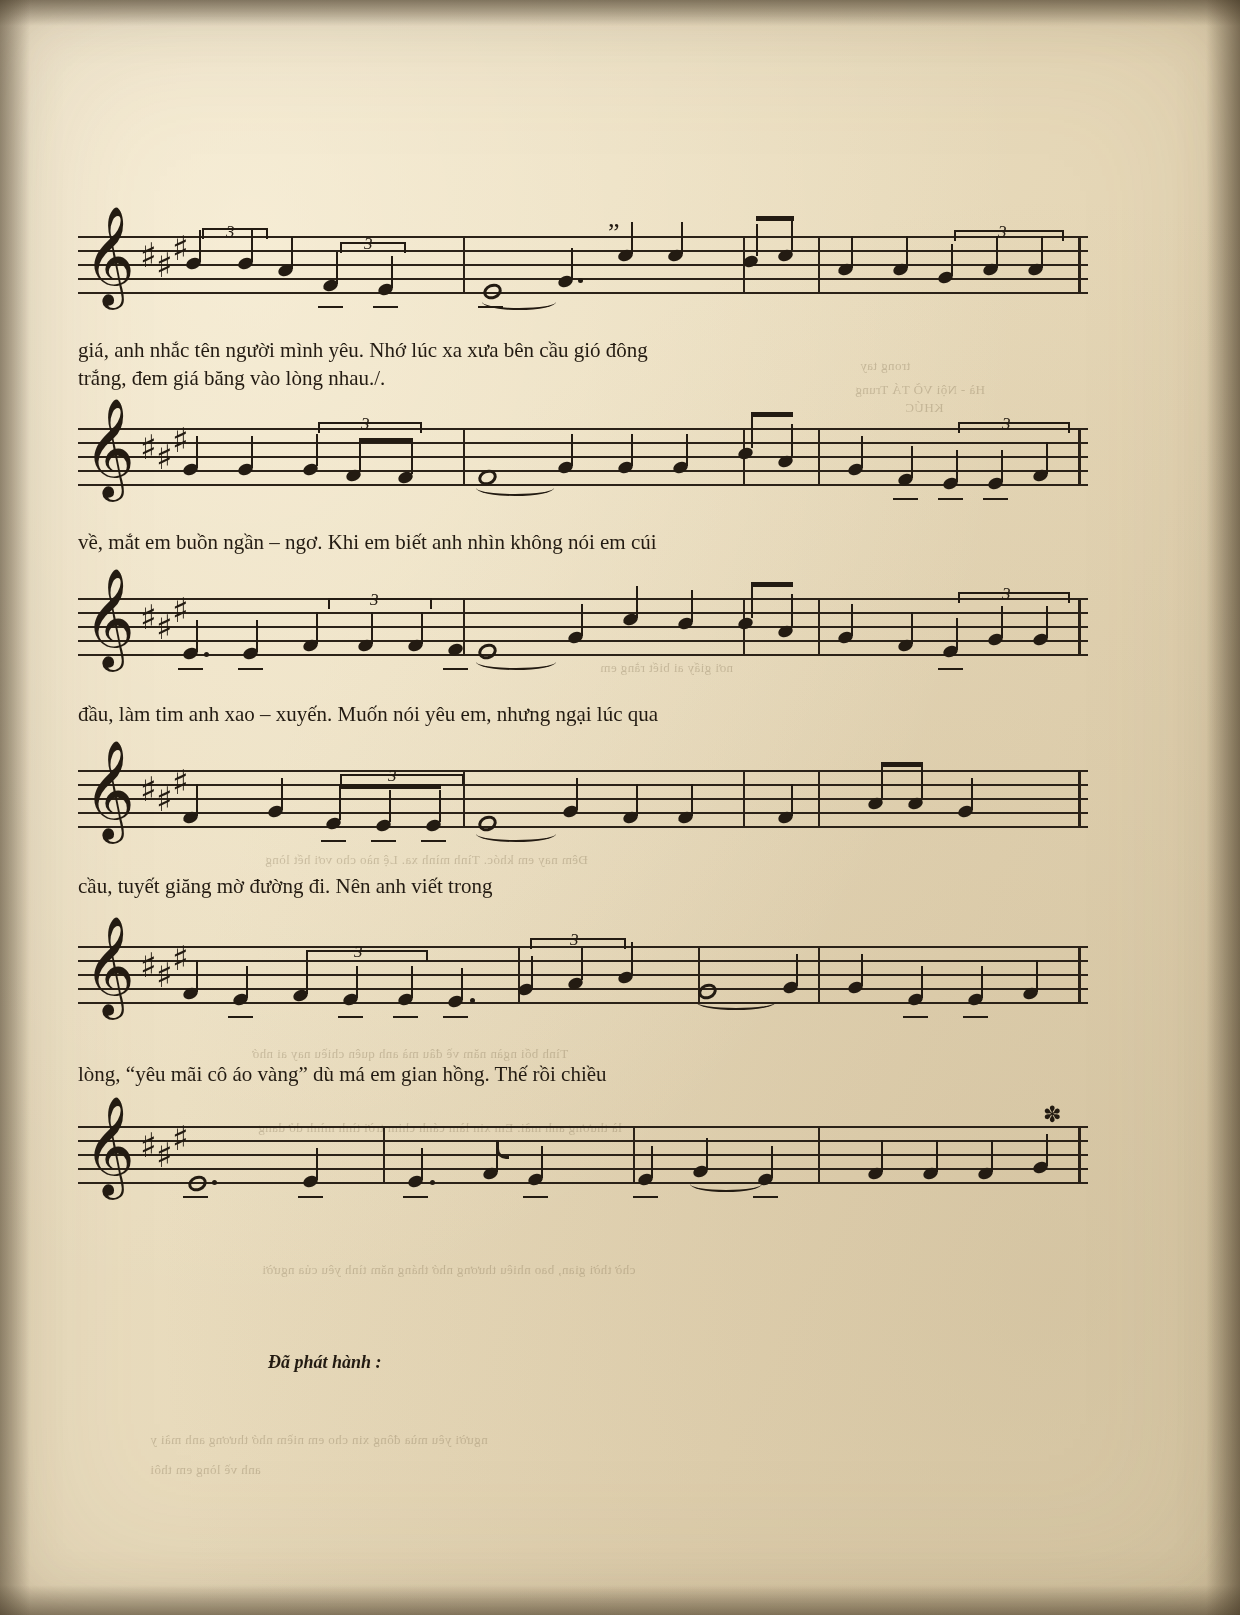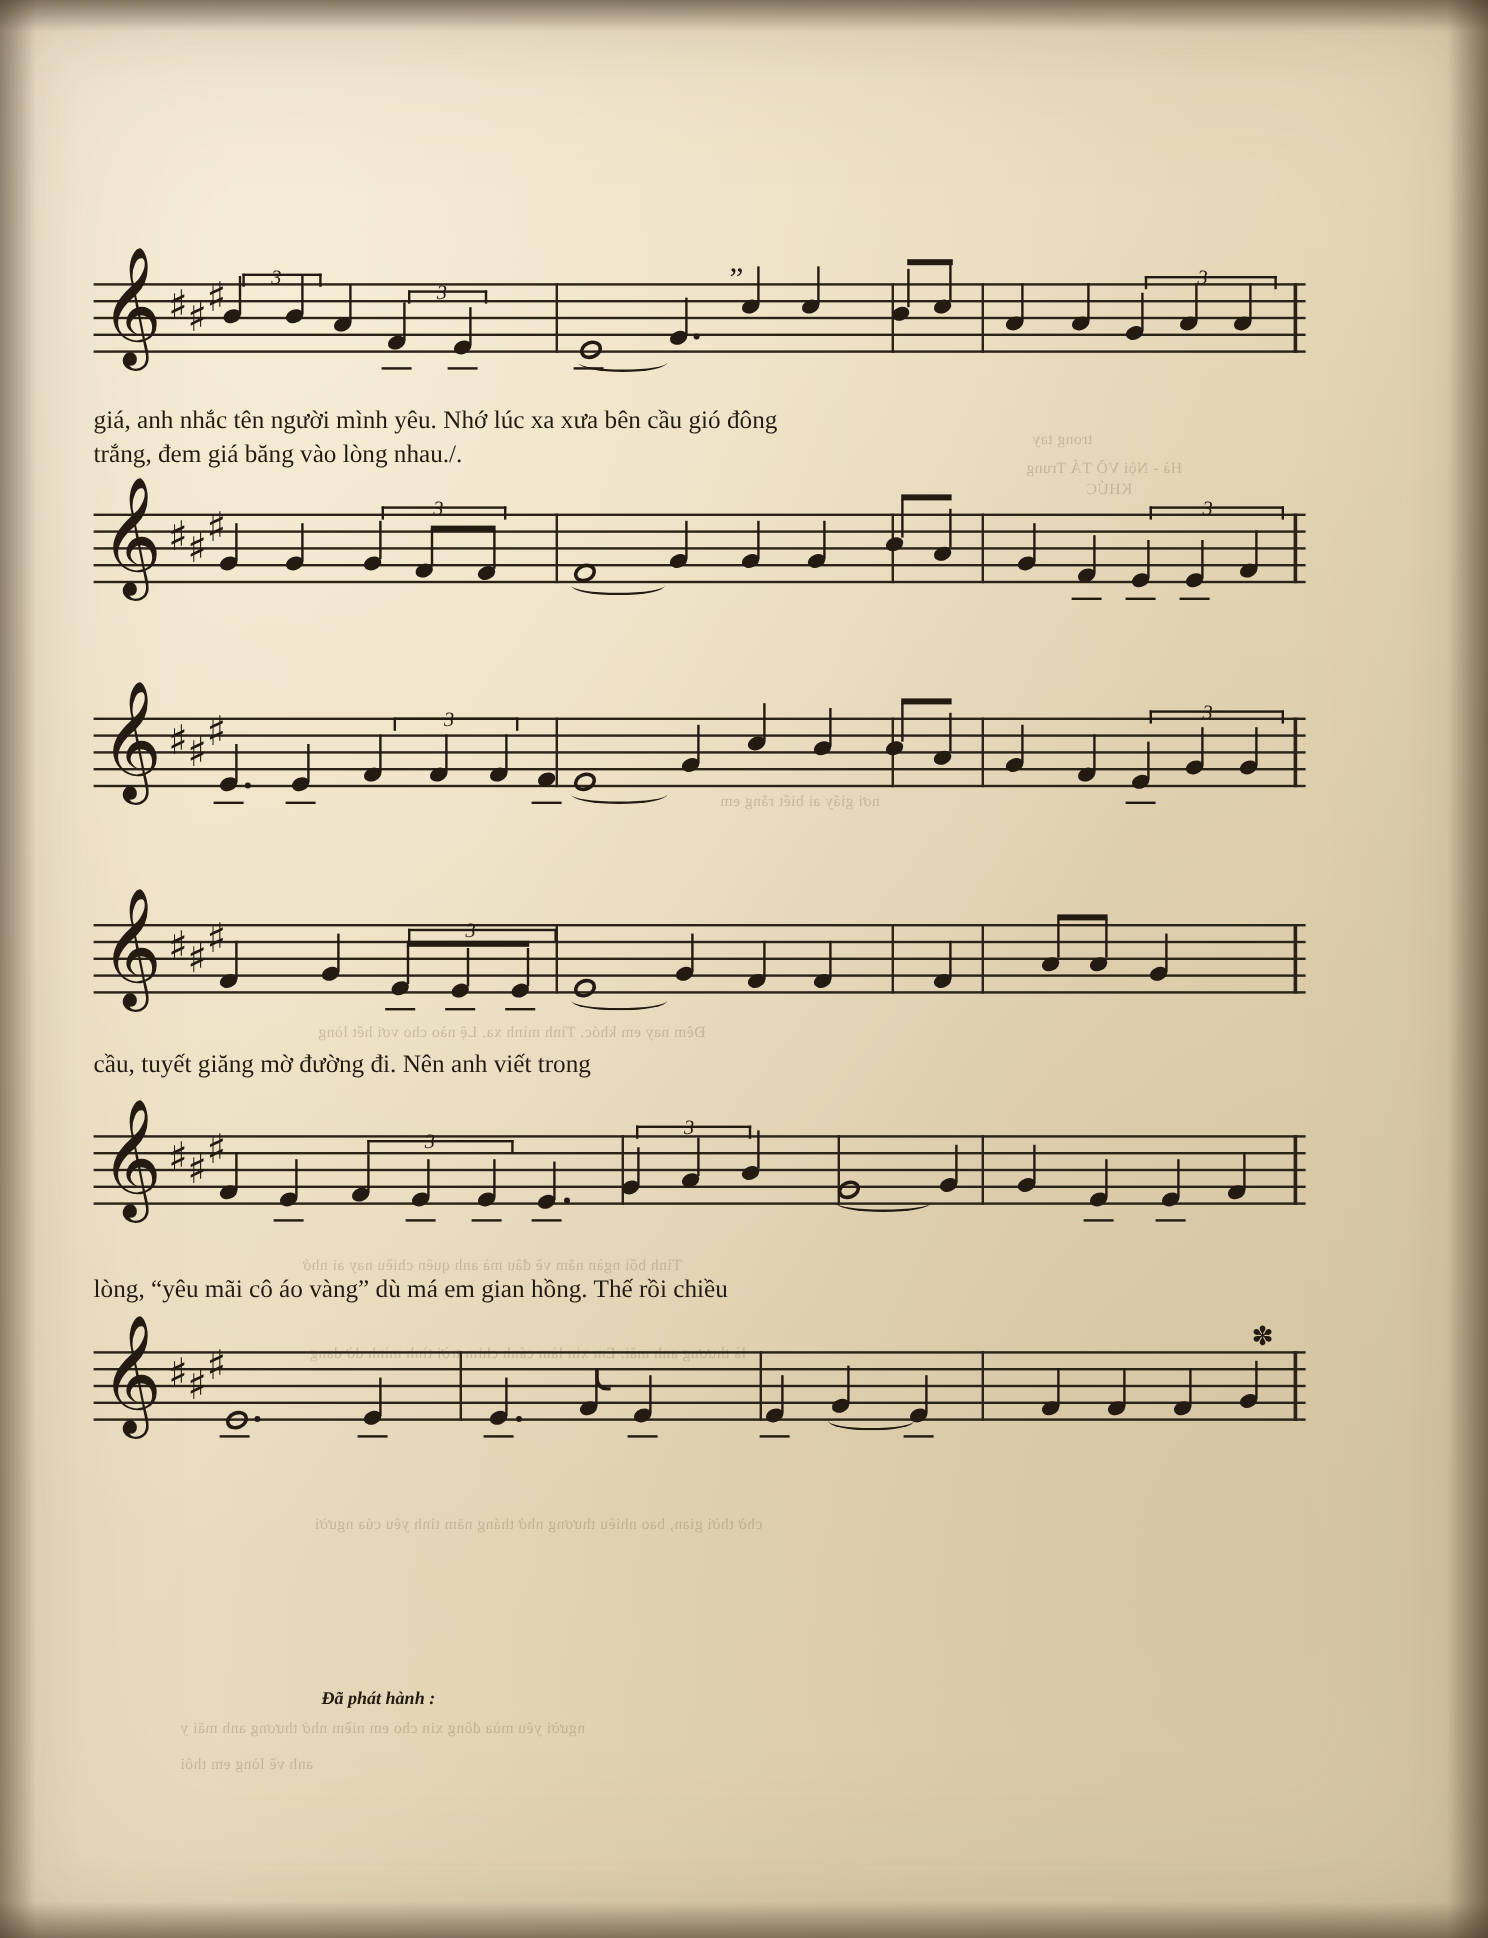--- a/index.html
+++ b/index.html
@@ -216,25 +216,25 @@
   .footer {
     position: absolute;
     left: 0;
     width: 1240px;
     text-align: center;
     z-index: 12;
   }
   .footer-label {
     position: absolute;
     left: 268px;
-    top: 1408px;
+    top: 1352px;
     font-family: "Liberation Serif", serif;
     font-style: italic;
     font-weight: bold;
-    font-size: 15px;
+    font-size: 18px;
     color: #231b12;
     z-index: 12;
   }
   .footer-title {
     top: 1388px;
     font-family: "Liberation Sans", sans-serif;
     font-weight: bold;
     font-size: 33px;
     letter-spacing: 2px;
     color: #1e1710;
@@ -395,20 +395,21 @@
         <div class="tupbr" style="left:880px; top:2px; width:108px;"></div>
         <div class="triplet" style="left:924px; top:-6px;">3</div>
         <div class="note" style="left:910px; top:58px;"></div>
         <div class="ledger" style="left:905px; top:78px;"></div>
         <div class="stem" style="left:923px; top:30px;"></div>
         <div class="note" style="left:955px; top:50px;"></div>
         <div class="stem" style="left:968px; top:22px;"></div>
       </div>
     </div>
 
+    <div class="lyric-line" style="top:530px;">về,   mắt   em buồn ngần – ngơ.            Khi  em biết anh      nhìn không nói em cúi</div>
 
     <div class="system" style="top:590px;">
       <div class="staff">
         <div class="line l1"></div>
         <div class="line l2"></div>
         <div class="line l3"></div>
         <div class="line l4"></div>
         <div class="line l5"></div>
         <div class="clef">𝄞</div>
         <div class="keysig ks1">♯</div>
@@ -465,20 +466,21 @@
         <div class="stem" style="left:878px; top:28px;"></div>
         <div class="tupbr" style="left:880px; top:2px; width:108px;"></div>
         <div class="triplet" style="left:924px; top:-6px;">3</div>
         <div class="note" style="left:910px; top:44px;"></div>
         <div class="stem" style="left:923px; top:16px;"></div>
         <div class="note" style="left:955px; top:44px;"></div>
         <div class="stem" style="left:968px; top:16px;"></div>
       </div>
     </div>
 
+    <div class="lyric-line" style="top:702px;">đầu,   làm  tim  anh xao – xuyến.           Muốn nói   yêu      em,  nhưng ngại lúc qua</div>
 
     <div class="system" style="top:762px;">
       <div class="staff">
         <div class="line l1"></div>
         <div class="line l2"></div>
         <div class="line l3"></div>
         <div class="line l4"></div>
         <div class="line l5"></div>
         <div class="clef">𝄞</div>
         <div class="keysig ks1">♯</div>

